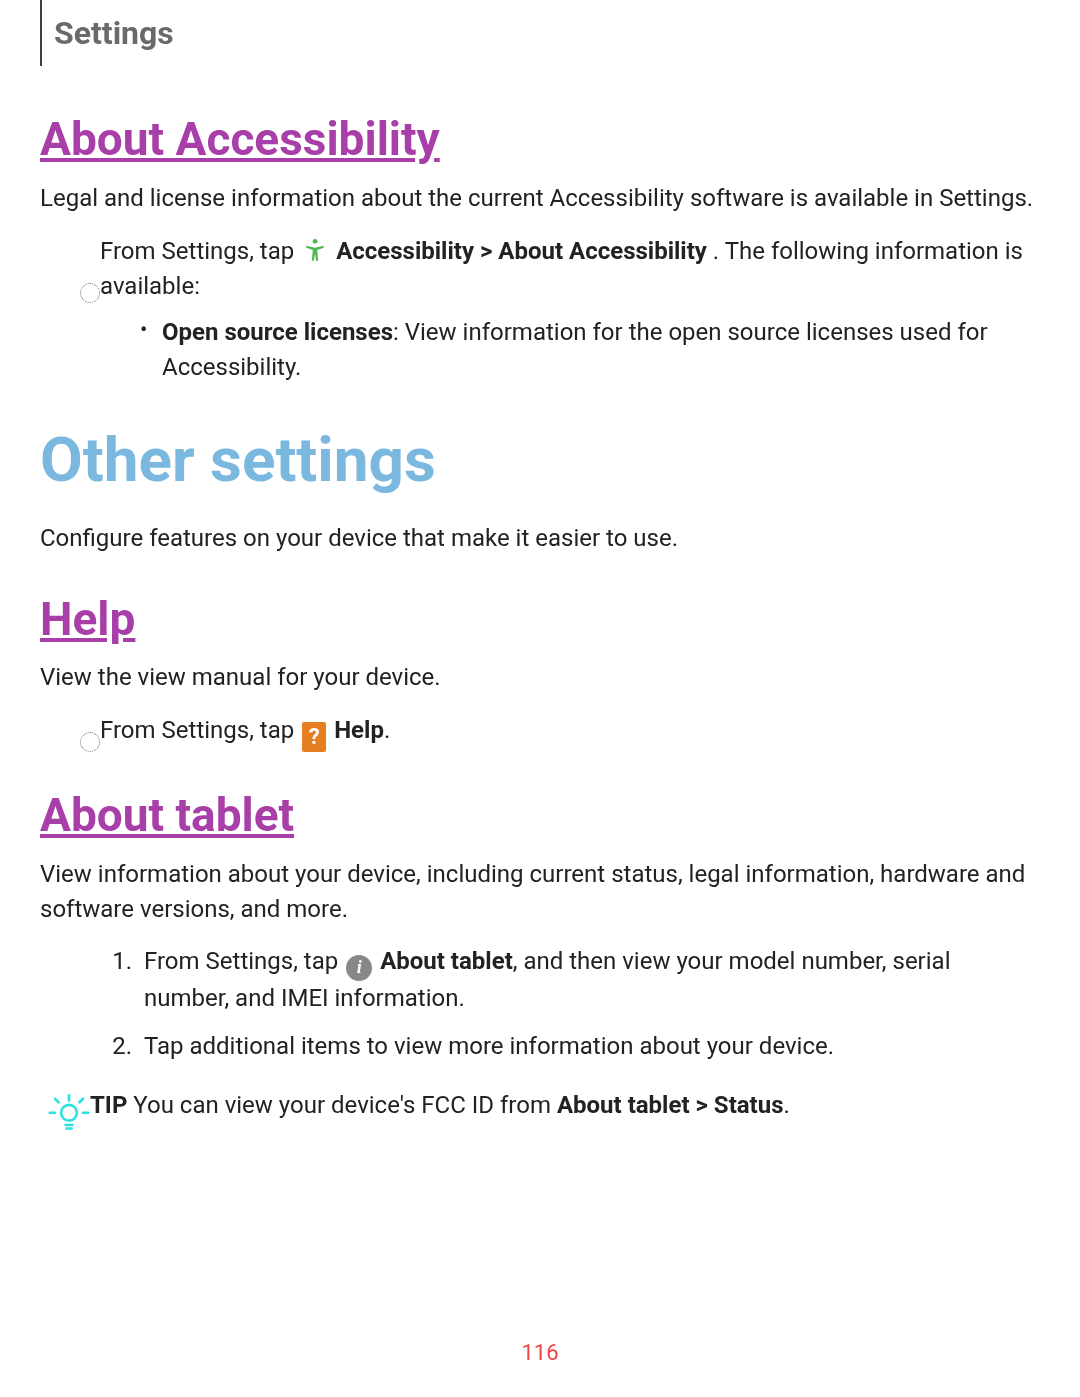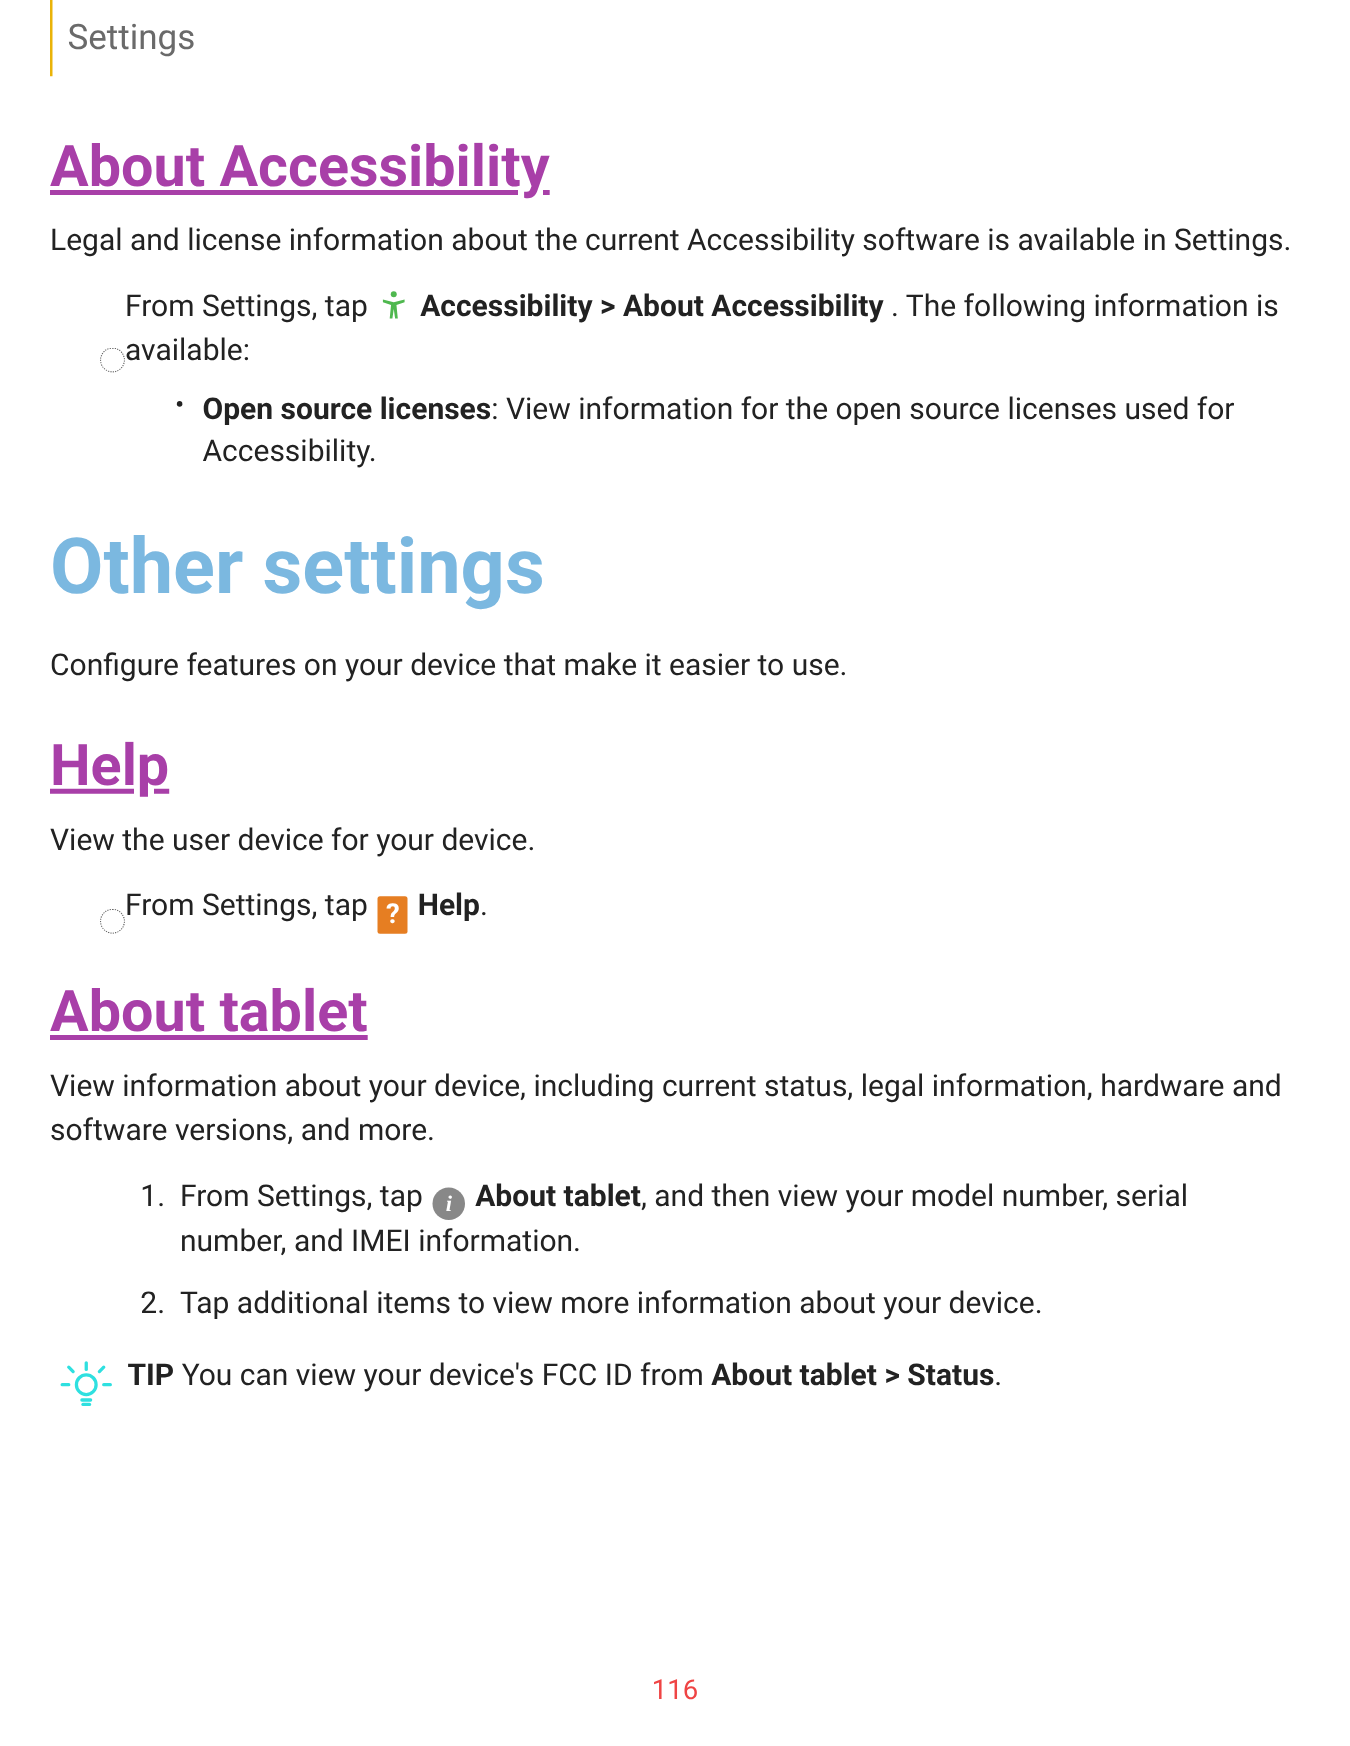--- a/index.html
+++ b/index.html
@@ -21,26 +21,26 @@
     line-height: 1.45;
   }
   .page {
     width: 1080px;
     min-height: 1397px;
     box-sizing: border-box;
     padding: 0 40px 40px 40px;
     position: relative;
   }
   .header {
-    border-left: 2px solid #eab308;
+    border-left: 2px solid #404040;
     padding: 10px 0 10px 12px;
     margin-bottom: 40px;
     color: #6a6a6a;
-    font-size: 28px;
-    font-weight: 400;
+    font-size: 32px;
+    font-weight: 700;
   }
   h2.section-h {
     color: var(--purple);
     font-weight: 700;
     font-size: 46px;
     margin: 30px 0 8px 0;
     text-decoration: underline;
   }
   h1.mega-h {
     color: var(--blue);
@@ -116,21 +116,20 @@
     color: #fff;
     font-weight: 700;
     font-size: 18px;
     font-family: Georgia, 'Times New Roman', serif;
     font-style: italic;
     vertical-align: -4px;
   }
   .tip-row {
     display: flex;
     align-items: flex-start;
-    gap: 12px;
     margin: 24px 0 0 8px;
   }
   .tip-icon { flex: 0 0 auto; margin-top: 2px; }
   .tip-icon svg { width: 42px; height: 42px; }
   .tip-body { flex: 1 1 auto; }
   .page-number {
     position: absolute;
     bottom: 28px;
     left: 0;
     right: 0;
@@ -170,21 +169,21 @@
   <ul class="dots">
     <li>
       <span class="b">Open source licenses</span><span>: View information for the open source licenses used for Accessibility.</span>
     </li>
   </ul>
 
   <h1 class="mega-h">Other settings</h1>
   <p>Configure features on your device that make it easier to use.</p>
 
   <h2 class="section-h">Help</h2>
-  <p>View the user device for your device.</p>
+  <p>View the view manual for your device.</p>
 
   <div class="step-line">
     <span class="step-bullet"></span>
     <div class="step-body">
       <span>From Settings, tap </span>
       <span class="icon icon-help">?</span>
       <span> </span>
       <span class="b">Help</span><span>.</span>
     </div>
   </div>

